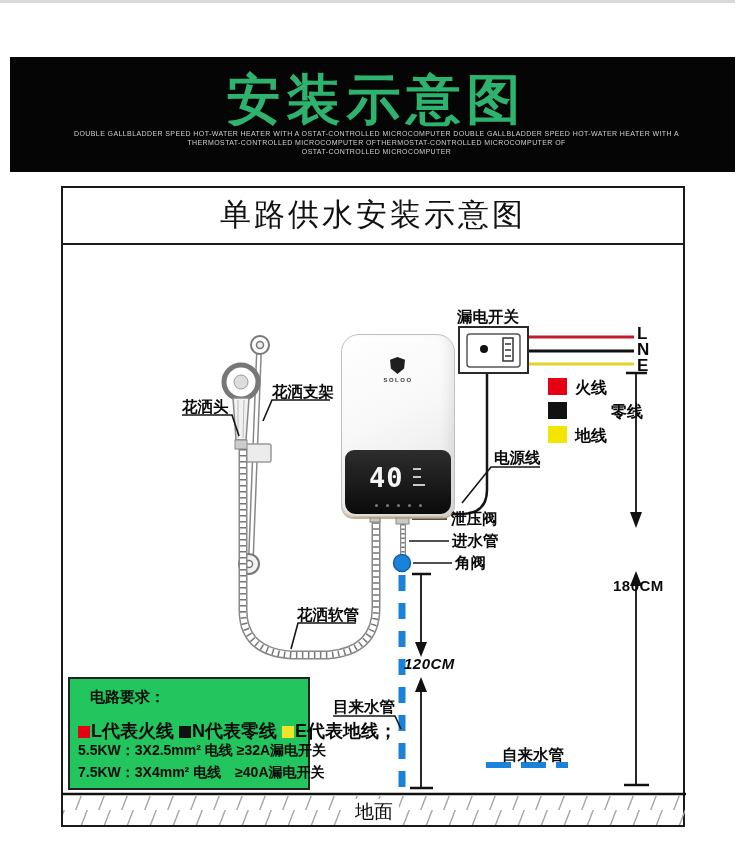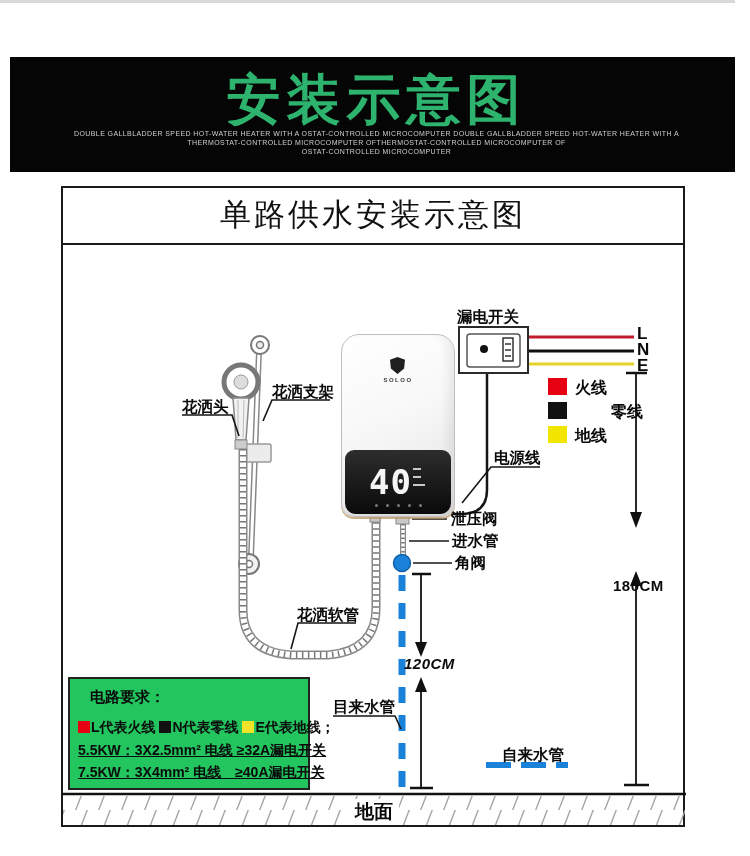--- a/index.html
+++ b/index.html
@@ -24,37 +24,37 @@
           background:linear-gradient(155deg,#ffffff 0%,#f8f8f8 45%,#e2e2e2 100%);
           border:1px solid #bfbfbf;box-sizing:border-box;
           box-shadow:inset -6px -4px 10px rgba(0,0,0,.07),0 2px 0 rgba(186,150,95,.75);}
   #heater-shield{position:absolute;left:50%;top:22px;width:15px;height:17px;margin-left:-8px;background:#1f1f1f;
           clip-path:polygon(50% 0,100% 16%,94% 68%,50% 100%,6% 68%,0 16%);}
   #heater-brand{position:absolute;left:0;top:42px;width:100%;text-align:center;font-size:6px;font-weight:bold;
           letter-spacing:1.5px;color:#3a3a3a;}
   #heater-panel{position:absolute;left:3px;right:3px;bottom:2px;height:64px;border-radius:9px 9px 11px 11px;
           background:linear-gradient(#2d2d2d,#0a0a0a);}
   #heater-display{position:absolute;left:24px;top:12px;font-family:"DejaVu Sans Mono",monospace;
-          font-weight:bold;font-size:34px;color:#f5f5f5;letter-spacing:1px;}
+          font-weight:bold;font-size:27px;color:#f5f5f5;letter-spacing:1px;}
   .disp-bar{position:absolute;width:8px;height:2px;background:#c9c9c9;}
   #heater-dots{position:absolute;left:0;bottom:7px;width:100%;display:flex;justify-content:center;gap:8px;}
   #heater-dots i{display:block;width:3px;height:3px;border-radius:50%;background:#7a7a7a;}
   
   .lbl{font-size:15.5px;font-weight:700;white-space:nowrap;line-height:17px;}
   .dim{font-size:15px;font-weight:bold;letter-spacing:.5px;}
   .terminal{font-size:17px;font-weight:600;line-height:16px;}
   .legend-sq{width:19px;height:17px;}
   
   #req-box{left:68px;top:677px;width:242px;height:113px;border:2px solid #222;box-sizing:border-box;background:#22c55e;}
   #req-title{position:absolute;left:20px;top:9px;font-size:15px;font-weight:bold;}
-  #req-legend{position:absolute;left:8px;top:40px;font-size:14px;font-weight:bold;white-space:nowrap;}
+  #req-legend{position:absolute;left:8px;top:40px;font-size:18px;font-weight:bold;white-space:nowrap;}
   #req-legend .sq{display:inline-block;width:12px;height:12px;margin-right:1px;vertical-align:-1px;}
-  .req-line{position:absolute;left:8px;font-size:14px;font-weight:600;white-space:nowrap;text-decoration:underline;}
-  
-  #ground-label{left:349px;top:799px;padding:0 6px;background:#fff;font-size:19px;font-weight:700;}
+  .req-line{position:absolute;left:8px;font-size:14px;font-weight:600;white-space:nowrap;}
+  
+  #ground-label{left:349px;top:799px;padding:0 6px;background:#fff;font-size:19px;font-weight:400;}
 </style>
 </head>
 <body>
 
 <div id="stage">
 
   <div class="abs" id="top-strip"></div>
 
   <div class="abs" id="banner">
     <div id="banner-title" style="color: rgb(45, 179, 109);">安装示意图</div>

